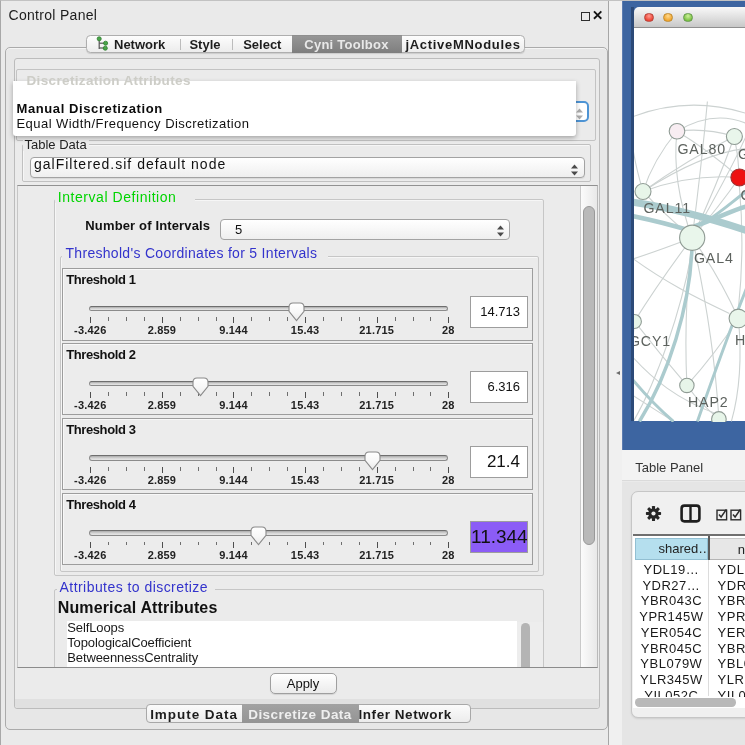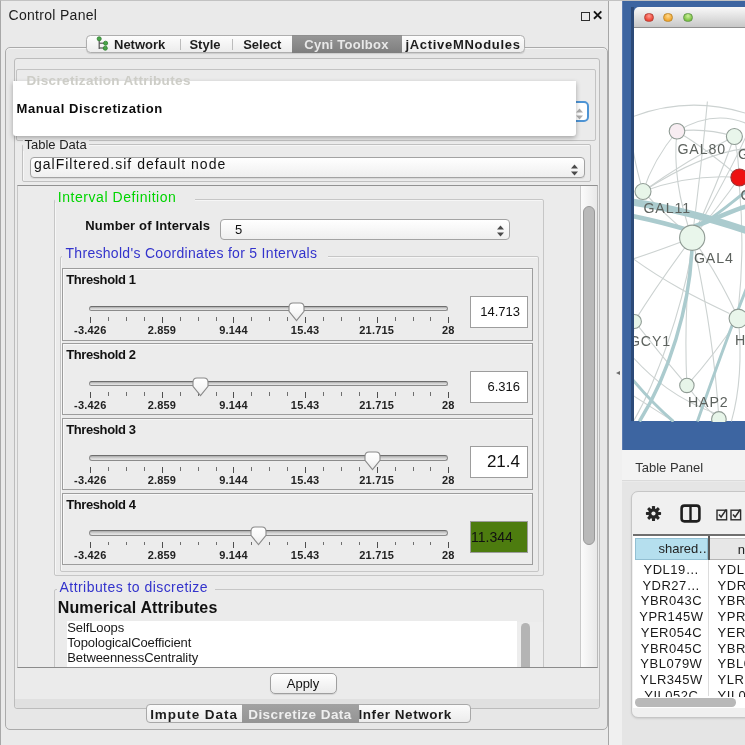--- a/index.html
+++ b/index.html
@@ -218,41 +218,42 @@
       <svg width="17" height="20" viewBox="0 0 17 20" style="position:absolute;left:187.0px;top:32.3px">
         <defs>
           <linearGradient id="tg3" x1="0" y1="0" x2="0" y2="1">
             <stop offset="0" stop-color="#ffffff"></stop>
             <stop offset="0.55" stop-color="#f7f7f7"></stop>
             <stop offset="1" stop-color="#e9e9e9"></stop>
           </linearGradient>
         </defs>
         <path d="M1,5.2 Q1,1 5,1 L12,1 Q16,1 16,5.2 L16,9.3 L8.5,18.6 L1,9.3 Z" fill="url(#tg3)" stroke="#8a8a8a" stroke-width="1.1"></path>
       </svg>
-      <div style="position:absolute;left:407.2px;top:26.8px;width:58px;height:32px;border:1px solid #9d9d9d;background:#4d7c0f;font-size:14px;color:#111;text-align:left;line-height:30px;padding-right:7px">11.344</div>
+      <div style="position:absolute;left:407.2px;top:26.8px;width:58px;height:32px;border:1px solid #9d9d9d;background:#8b5cf6;font-size:19px;color:#111;text-align:center;line-height:30px;padding-right:7px">11.344</div>
     </div>
 <div class="a" style="left:36.3px;top:402.5px;width:489.4px;height:95px;border:1px solid #c6c6c6;border-radius:2px"></div>
 <div class="a" style="left:39px;top:391px;width:158px;height:16px;background:#ebebeb"></div>
 <div class="a" style="left:41.5px;top:393.2px;font-size:14px;letter-spacing:0.45px;color:#3333cc">Attributes to discretize</div>
 <div class="a" style="left:39.7px;top:412.5px;font-size:16px;font-weight:bold;letter-spacing:0.15px;color:#111">Numerical Attributes</div>
 <div class="a" style="left:49px;top:434.5px;width:450.3px;height:48px;background:#fff"></div>
 <div class="a" style="left:49.2px;top:435.2px;font-size:13px;letter-spacing:-0.1px;color:#1a1a1a;line-height:14.9px">SelfLoops<br>TopologicalCoefficient<br>BetweennessCentrality</div>
 <div class="a" style="left:499.3px;top:435.5px;width:25.5px;height:47px;background:#ededed"></div>
 <div class="a" style="left:502.8px;top:437.4px;width:8.8px;height:45.2px;background:#b4b4b4;border-radius:4.4px 4.4px 0 0"></div>
 <div class="a" style="left:561.5px;top:0;width:19.5px;height:482.5px;background:linear-gradient(to right,#fbfbfb,#e6e6e6);border-left:1px solid #c9c9c9"></div>
 <div class="a" style="left:564.5px;top:20px;width:12.5px;height:339px;background:#b9b9b9;border:1px solid #999;border-radius:6.5px"></div>
 </div>
 <div class="a" style="left:268.5px;top:672px;width:67px;height:21px;border:1px solid #9f9f9f;border-radius:5px;background:linear-gradient(#ffffff,#ebebeb);box-shadow:0 1px 1px rgba(0,0,0,0.1);text-align:center;font-size:13px;color:#111;line-height:19px">Apply</div>
 <div class="a" style="left:145px;top:703.2px;width:325px;height:18.6px;border:1px solid #a8a8a8;border-radius:4px;background:linear-gradient(#fbfbfb,#ececec)"></div>
 <div class="a" style="left:240.5px;top:703.2px;width:117px;height:18.6px;background:linear-gradient(#a2a2a2,#949494)"></div>
 <div class="a" style="left:145px;top:705.9px;width:96px;text-align:center;font-size:13.5px;font-weight:600;letter-spacing:0.95px;color:#1d1d1d">Impute Data</div>
 <div class="a" style="left:240.5px;top:705.9px;width:117px;text-align:center;font-size:13.5px;font-weight:600;letter-spacing:0.45px;color:#efefef">Discretize Data</div>
 <div class="a" style="left:357.5px;top:705.9px;width:113px;font-size:13.5px;font-weight:600;letter-spacing:0.55px;color:#1d1d1d">Infer Network</div>
 <div class="a" style="left:12px;top:79.5px;width:563px;height:55px;background:#ffffff;box-shadow:0 2px 5px rgba(0,0,0,0.3);border-radius:0 0 3px 3px;z-index:50">
 <div class="a" style="left:3.5px;top:20.5px;font-size:13px;font-weight:bold;letter-spacing:0.6px;color:#0b0b0b">Manual Discretization</div>
+<div class="a" style="left:3.5px;top:35px;font-size:13px;letter-spacing:0.45px;color:#111">Equal Width/Frequency Discretization</div>
 </div>
 <div class="a" style="left:25.5px;top:71.5px;font-size:13.5px;font-weight:bold;letter-spacing:0.35px;color:#cdcdc7;z-index:60">Discretization Attributes</div>
 <div class="a" style="left:606.5px;top:0;width:14px;height:745px;background:#f0f0f0;border-left:1px solid #a6a6a6"></div>
 <div class="a" style="left:615px;top:369.5px;width:0;height:0;border-top:2.5px solid transparent;border-bottom:2.5px solid transparent;border-right:4px solid #6b6b6b"></div>
 <div class="a" style="left:620.5px;top:0;width:124.5px;height:745px;overflow:hidden">
 <div class="a" style="left:0;top:0;width:124.5px;height:448.7px;background:#3d65a1;border-left:1px solid #5c7cb0"></div>
 <div class="a" style="left:9px;top:6.4px;width:3.1px;height:413.9px;background:#2c4a78"></div>
 <div class="a" style="left:12.1px;top:6.4px;width:112.4px;height:20.4px;border-radius:5px 0 0 0;background:linear-gradient(#f9f9f9,#c8c8c8);border-bottom:1px solid #8f8f8f"></div>
 <div class="a" style="left:22.2px;top:11.6px;width:9.9px;height:9.9px;border-radius:50%;background:radial-gradient(circle at 50% 30%,#ff9a90,#ec4434 70%);border:0.8px solid #b4423a"></div>
 <div class="a" style="left:41.4px;top:11.6px;width:9.9px;height:9.9px;border-radius:50%;background:radial-gradient(circle at 50% 30%,#ffd98e,#f0a62f 70%);border:0.8px solid #c08a2e"></div>

